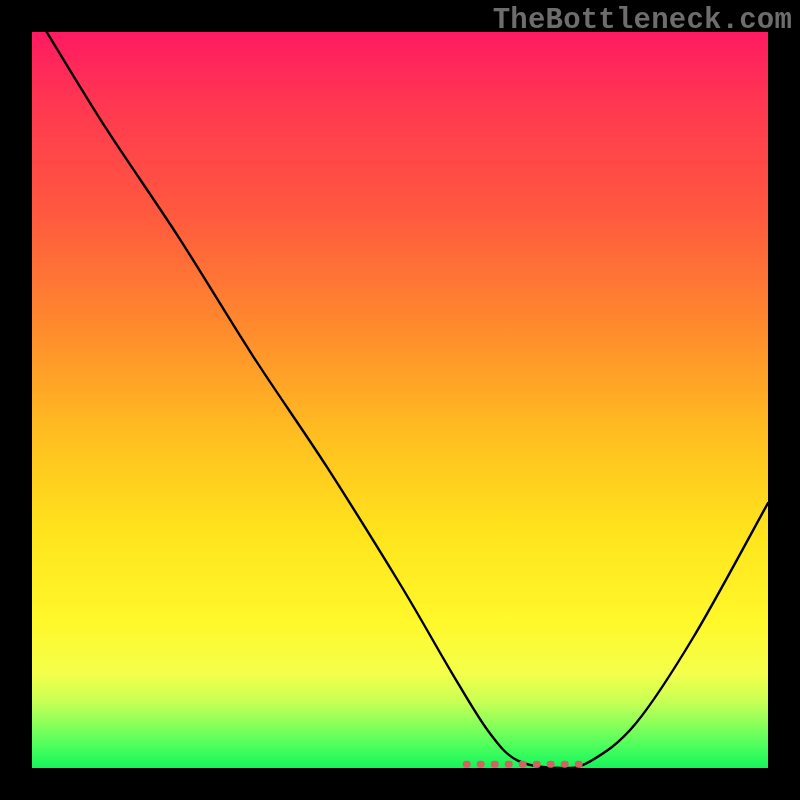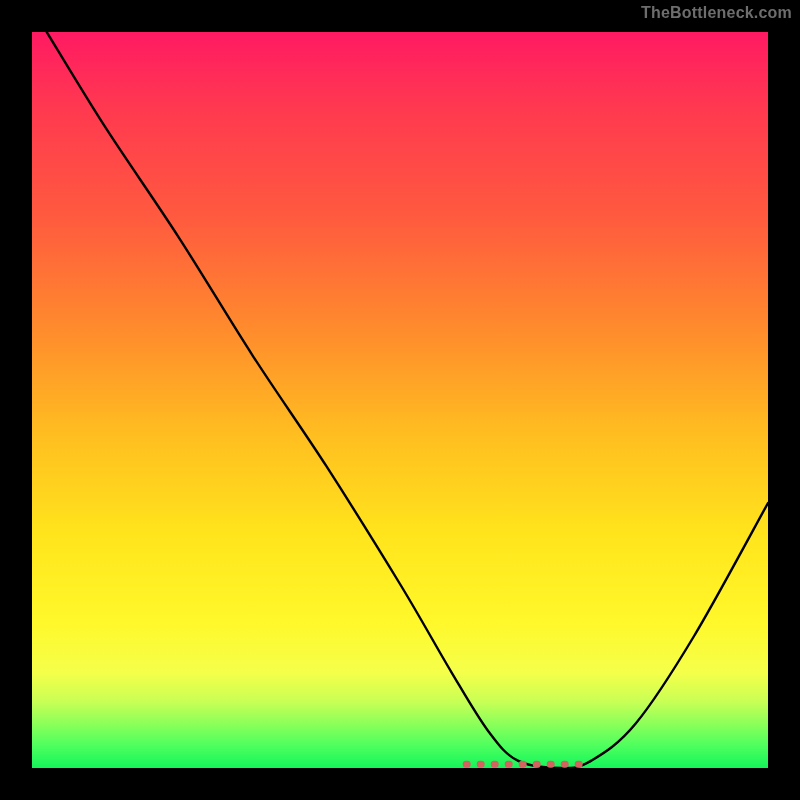--- a/index.html
+++ b/index.html
@@ -65,22 +65,22 @@
     fill: none;
     stroke: #d1645e;
     stroke-width: 7;
     stroke-linecap: round;
     stroke-dasharray: 1 13;
   }
   .watermark {
     position: absolute;
     top: 4px;
     right: 8px;
-    font-family: Liberation Sans, sans-serif;
-    font-size: 16px;
+    font-family: Liberation Mono, monospace;
+    font-size: 29px;
     font-weight: 600;
     color: #6d6d6d;
     letter-spacing: 0.2px;
     white-space: nowrap;
   }
 </style>
 </head>
 <body>
 
 <div class="chart-container">

